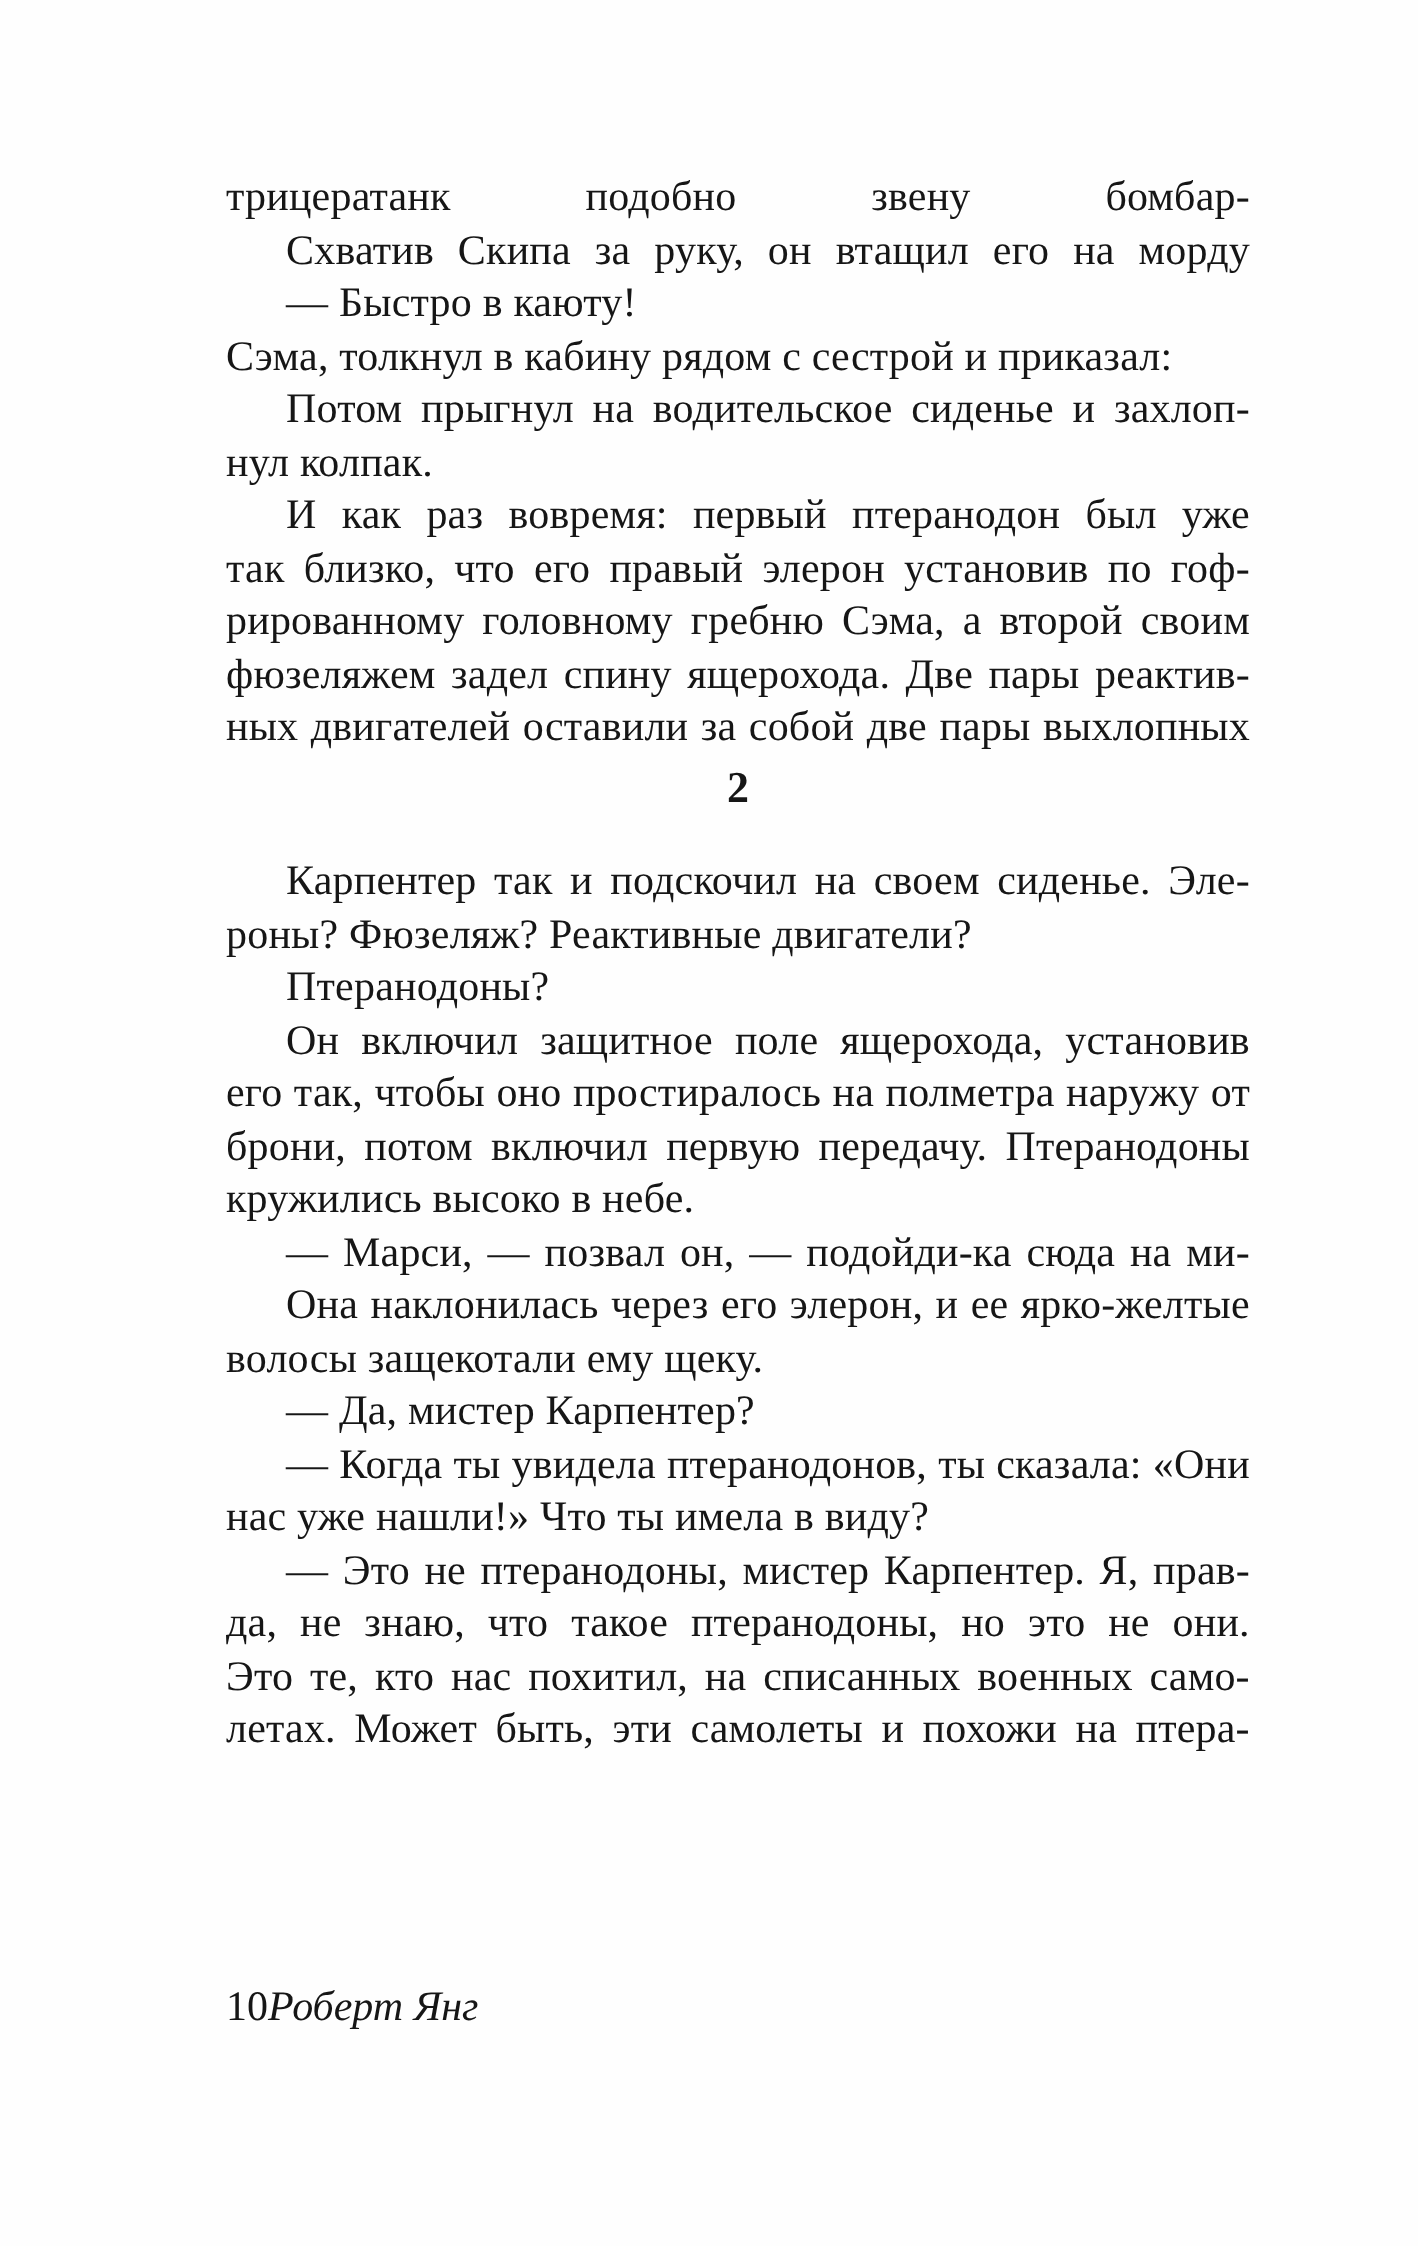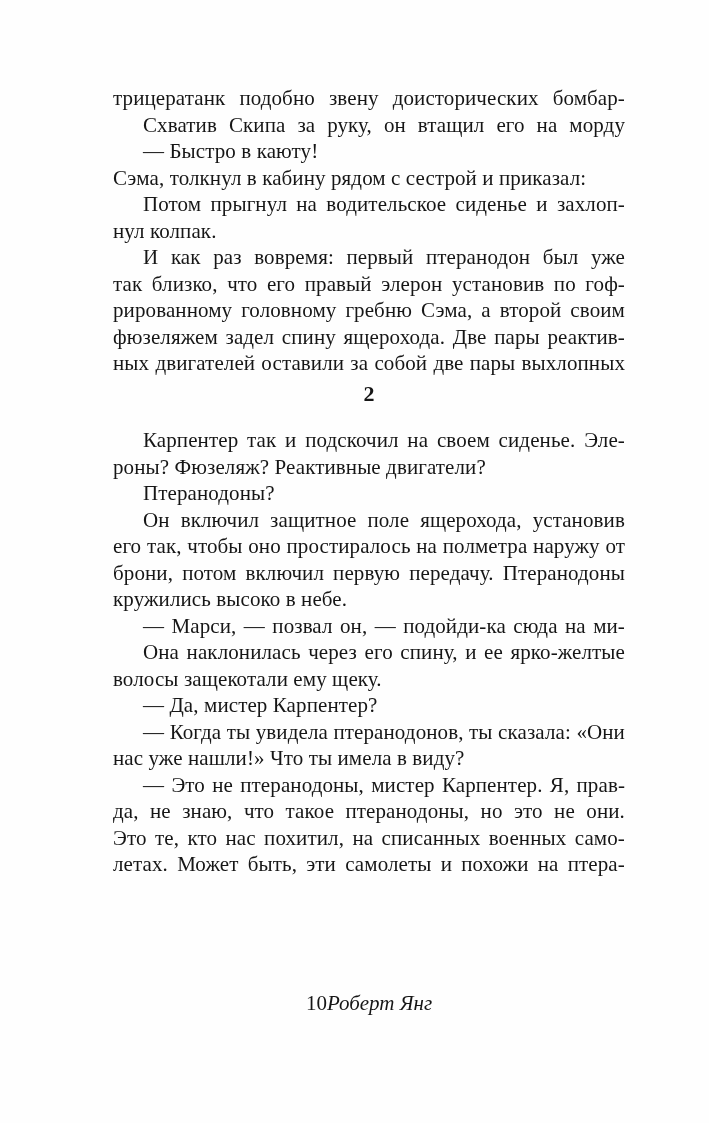--- a/index.html
+++ b/index.html
@@ -51,38 +51,37 @@
     text-align: center;
     font-weight: bold;
     font-size: 22px;
   }
   .footer {
     position: absolute;
     left: 113px;
     top: 990px;
     width: 512px;
     display: flex;
-    justify-content: center;
+    justify-content: flex-start;
     font-size: 21px;
     line-height: 26.5px;
   }
   .footer .author {
     font-style: italic;
   }
 </style>
 </head>
 <body>
 
 <div class="page">
   <div class="text-block">
       <div class="line j">
         <span>трицератанк</span>
         <span>подобно</span>
         <span>звену</span>
-        <span>доисторических</span>
         <span>бомбар-</span>
       </div>
       <div class="line j ind">
         <span>Схватив</span>
         <span>Скипа</span>
         <span>за</span>
         <span>руку,</span>
         <span>он</span>
         <span>втащил</span>
         <span>его</span>
@@ -201,21 +200,21 @@
         <span>подойди-ка</span>
         <span>сюда</span>
         <span>на</span>
         <span>ми-</span>
       </div>
       <div class="line j ind">
         <span>Она</span>
         <span>наклонилась</span>
         <span>через</span>
         <span>его</span>
-        <span>спину,</span>
+        <span>элерон,</span>
         <span>и</span>
         <span>ее</span>
         <span>ярко-желтые</span>
       </div>
       <div class="line">волосы защекотали ему щеку.</div>
       <div class="line ind">— Да, мистер Карпентер?</div>
       <div class="line j ind">
         <span>—</span>
         <span>Когда</span>
         <span>ты</span>

